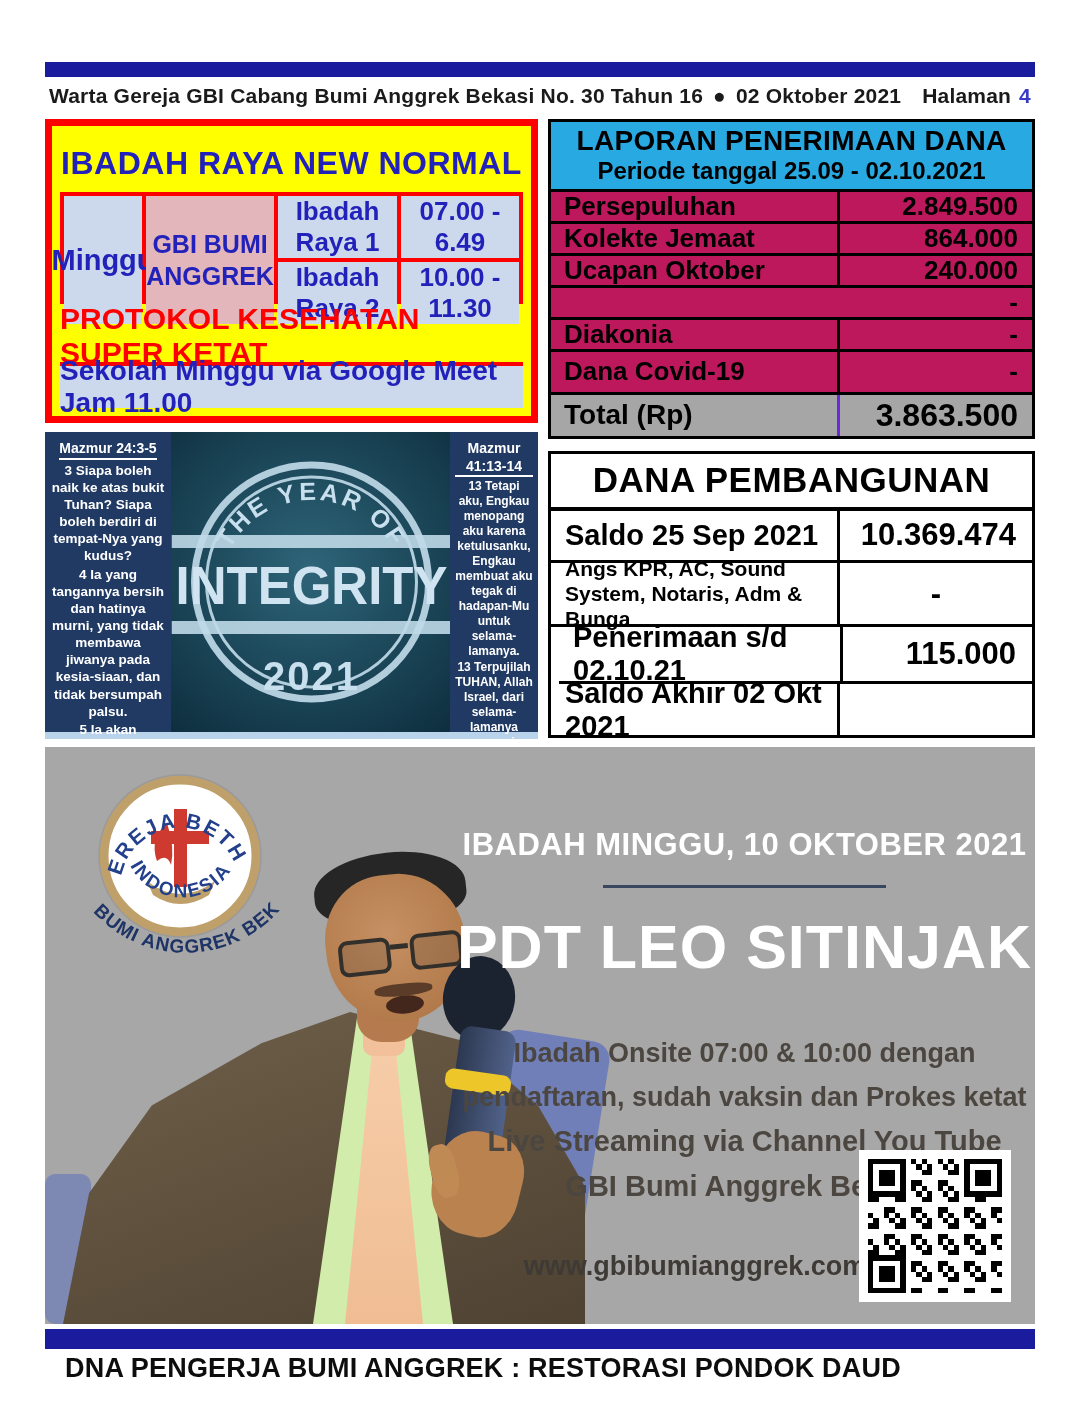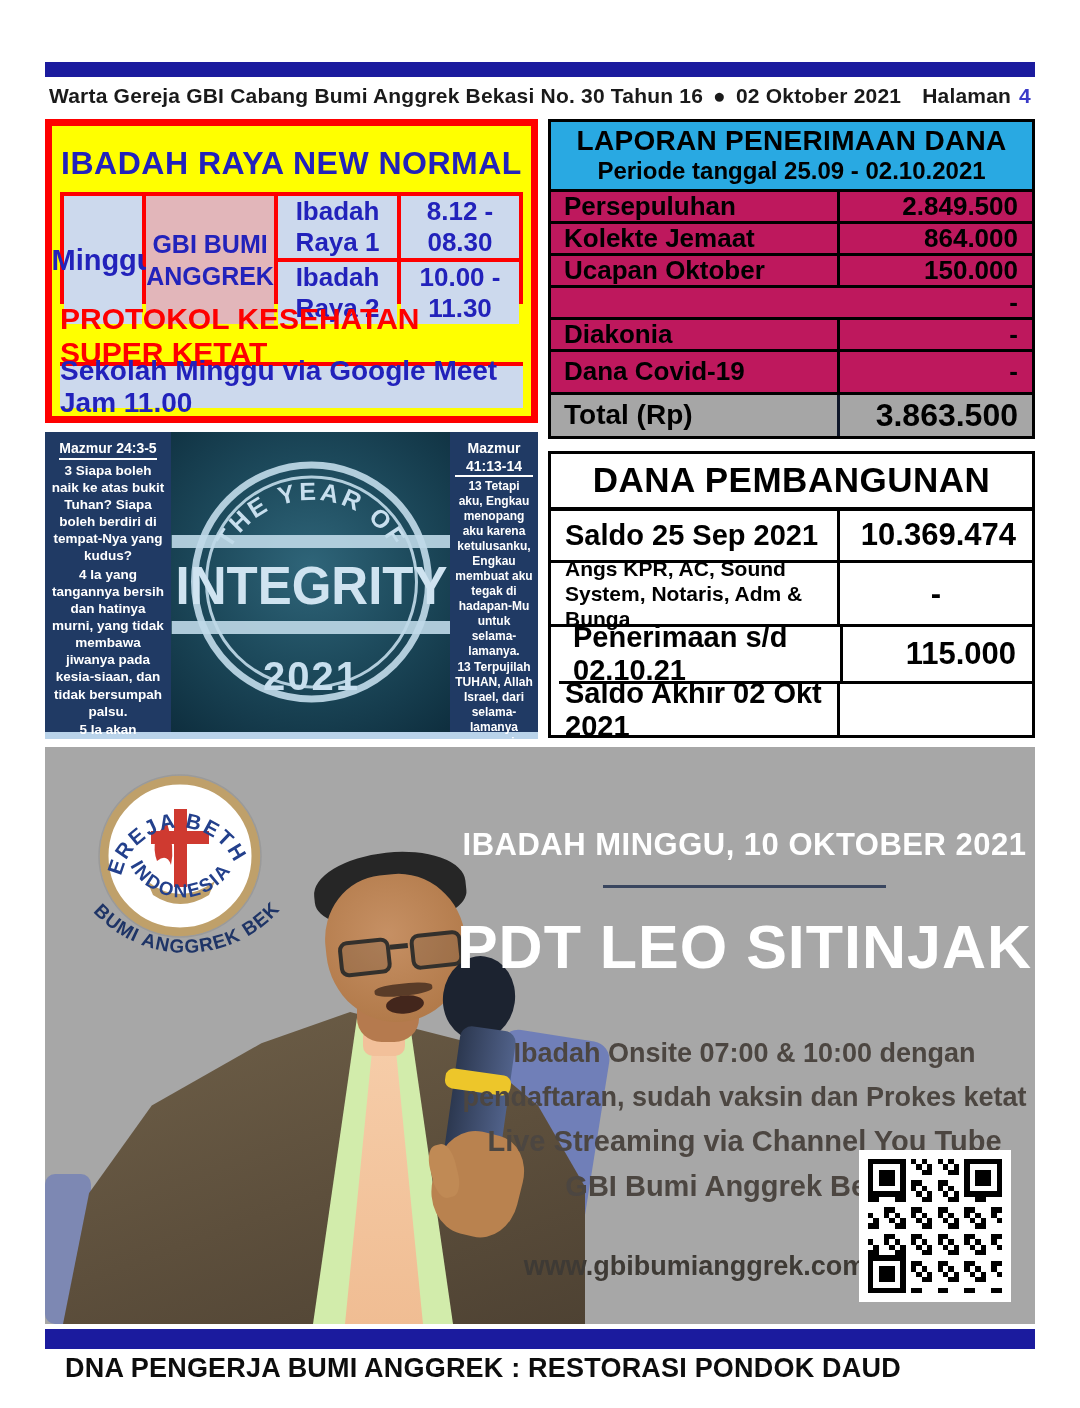--- a/index.html
+++ b/index.html
@@ -32,21 +32,21 @@
   
   .income { height:320px; border:3px solid #000; background:#be185d; display:flex; flex-direction:column; }
   .inc-header { height:73px; background:#29a9e2; border-bottom:3px solid #000; display:flex; flex-direction:column; align-items:center; justify-content:center; color:#000; }
   .inc-h1 { font-size:28px; font-weight:700; letter-spacing:.3px; }
   .inc-h2 { font-size:24px; font-weight:700; }
   .inc-row { height:32px; display:flex; border-bottom:3px solid #000; font-weight:600; }
   .inc-row.tall { height:45px; }
   .inc-row .lbl { width:60%; border-right:3px solid #000; display:flex; align-items:center; padding-left:13px; font-size:26px; }
   .inc-row .val { flex:1; display:flex; align-items:center; justify-content:flex-end; padding-right:14px; font-size:26px; }
   .inc-total { height:43px; background:#a6a6a6; display:flex; font-weight:700; }
-  .inc-total .lbl { width:60%; border-right:3px solid #0f172a; display:flex; align-items:center; padding-left:13px; font-size:28px; }
+  .inc-total .lbl { width:60%; border-right:3px solid #6d28d9; display:flex; align-items:center; padding-left:13px; font-size:28px; }
   .inc-total .val { flex:1; display:flex; align-items:center; justify-content:flex-end; padding-right:14px; font-size:32px; }
 
   
   .banner { height:307px; margin-top:9px; display:flex; border-bottom:7px solid #b9d3ea; background:#123948; }
   .verse { background:#203a64; color:#fff; text-align:center; font-weight:700; padding:8px 5px; }
   .verse-left { width:126px; font-size:13.5px; line-height:1.27; }
   .verse-right { width:88px; font-size:12px; line-height:1.25; display:flex; flex-direction:column; }
   .verse-title { display:inline-block; border-bottom:2px solid #fff; font-size:14px; margin-bottom:2px; }
   .verse p { margin-bottom:1px; }
   .banner-mid { flex:1; position:relative; background:radial-gradient(circle at 50% 45%, #2f6579 0%, #1d4a5c 48%, #0e2e3e 100%); overflow:hidden; }
@@ -129,21 +129,21 @@
 
   <div class="columns">
 
     <div class="col-left">
 
       <div class="worship-box">
         <div class="wb-title">IBADAH RAYA NEW NORMAL</div>
         <div class="wb-table">
           <div class="wb-cell wb-day">Minggu</div>
           <div class="wb-cell wb-name">Ibadah Raya 1</div>
-          <div class="wb-cell wb-time">8.12 - 08.30</div>
+          <div class="wb-cell wb-time">07.00 - 6.49</div>
           <div class="wb-cell wb-loc">
             <span>GBI BUMI</span>
             <span>ANGGREK</span>
           </div>
           <div class="wb-cell wb-name">Ibadah Raya 2</div>
           <div class="wb-cell wb-time">10.00 - 11.30</div>
         </div>
         <div class="wb-protocol">PROTOKOL KESEHATAN SUPER KETAT</div>
         <div class="wb-school">Sekolah Minggu via Google Meet Jam 11.00</div>
       </div>
@@ -200,21 +200,21 @@
         <div class="inc-row">
           <div class="lbl">Persepuluhan</div>
           <div class="val">2.849.500</div>
         </div>
         <div class="inc-row">
           <div class="lbl">Kolekte Jemaat</div>
           <div class="val">864.000</div>
         </div>
         <div class="inc-row">
           <div class="lbl">Ucapan Oktober</div>
-          <div class="val">150.000</div>
+          <div class="val">240.000</div>
         </div>
         <div class="inc-row">
           <div class="val">-</div>
         </div>
         <div class="inc-row">
           <div class="lbl">Diakonia</div>
           <div class="val">-</div>
         </div>
         <div class="inc-row tall">
           <div class="lbl">Dana Covid-19</div>

